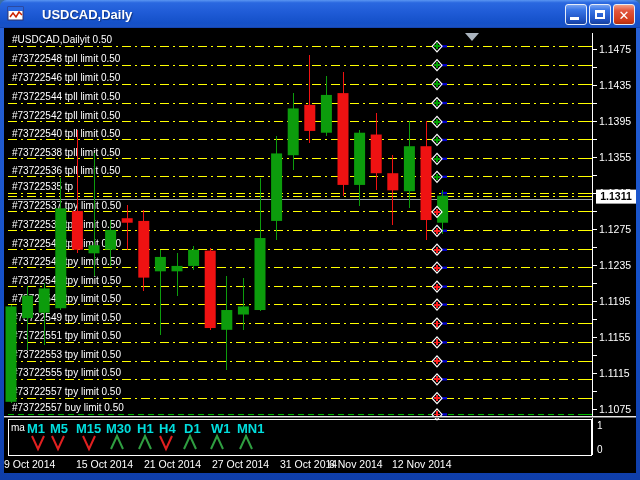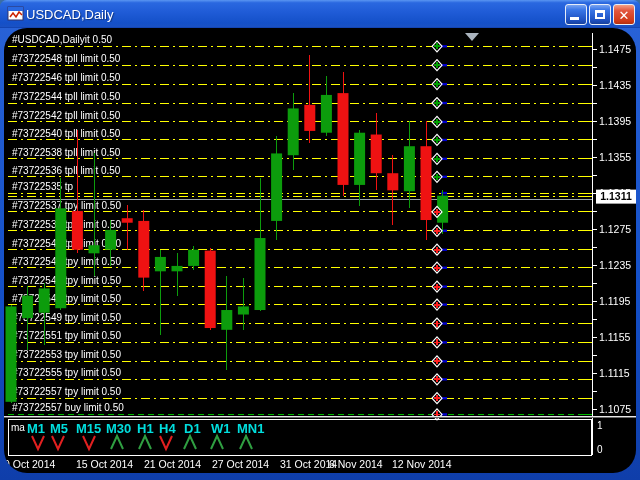--- a/index.html
+++ b/index.html
@@ -3,32 +3,32 @@
 <meta charset="utf-8">
 <style>
   html,body{margin:0;padding:0;background:#3a6ea5;font-family:"Liberation Sans",sans-serif;}
   .window{position:relative;width:640px;height:480px;overflow:hidden;
     background:linear-gradient(180deg,#2a63d8 0%,#1450c8 60%,#0f3eaa 100%);
     border-radius:7px 7px 0 0;}
   .titlebar{position:absolute;left:0;top:0;width:640px;height:28px;
     background:linear-gradient(180deg,#5a96f2 0%,#2a68e0 10%,#1f5bd6 45%,#1450c8 82%,#1a51c4 95%,#0f3eaa 100%);
     display:flex;align-items:center;box-sizing:border-box;padding:0 5px;}
   .ticon{width:18px;height:16px;margin-left:2px;flex:0 0 auto;display:inline-block;}
-  .ttitle{color:#ffffff;font-weight:normal;font-size:13px;margin-left:1px;flex:1 1 auto;
+  .ttitle{color:#ffffff;font-weight:bold;font-size:13px;margin-left:17px;flex:1 1 auto;
     text-shadow:1px 1px 1px #10337e;white-space:nowrap;overflow:hidden;}
   .tbtns{display:flex;gap:2px;flex:0 0 auto;}
   .tb{width:22px;height:21px;border-radius:3px;border:1px solid #e6edf8;padding:0;
     position:relative;cursor:pointer;}
   .tb.min,.tb.max{background:linear-gradient(180deg,#7aa4f0 0%,#3a77e8 25%,#1e50c0 80%,#16409e 100%);}
   .tb.close{background:linear-gradient(180deg,#f5a086 0%,#e2553d 30%,#cf3917 85%,#b02f10 100%);}
   .glyph-min{position:absolute;left:4px;bottom:4px;width:9px;height:3px;background:#ffffff;}
   .glyph-max{position:absolute;left:5px;top:5px;width:10px;height:9px;border:2px solid #ffffff;border-top-width:3px;box-sizing:border-box;}
   .glyph-close{position:absolute;left:0;top:1px;width:100%;text-align:center;color:#ffffff;
     font-size:13px;font-weight:bold;line-height:19px;font-family:"DejaVu Sans",sans-serif;}
-  .client{position:absolute;left:4px;top:28px;width:632px;height:445px;background:#000000;overflow:hidden;border-radius:23px;}
+  .client{position:absolute;left:4px;top:28px;width:632px;height:445px;background:#000000;overflow:hidden;}
   svg text{font-family:"Liberation Sans",sans-serif;}
 </style>
 </head>
 <body>
 
 <div class="window">
   <div class="titlebar">
     <span class="ticon">
       <svg width="18" height="16" viewBox="0 0 18 16">
         <rect x="1" y="1" width="15" height="13" fill="#ffffff" stroke="#333366"></rect>

